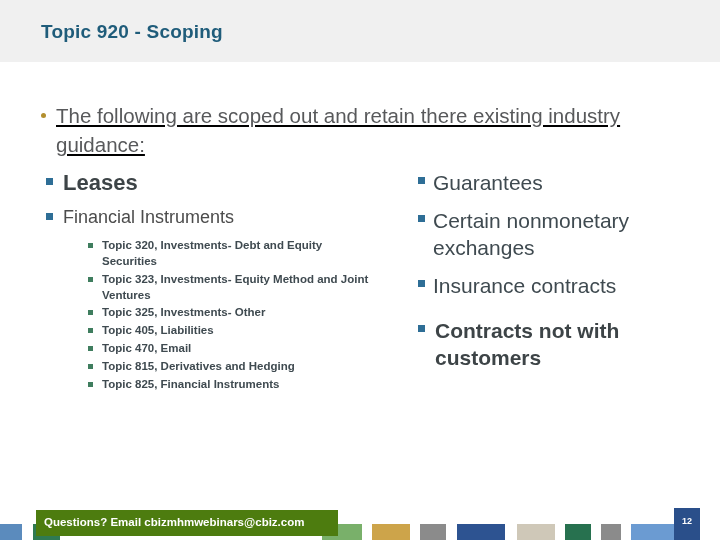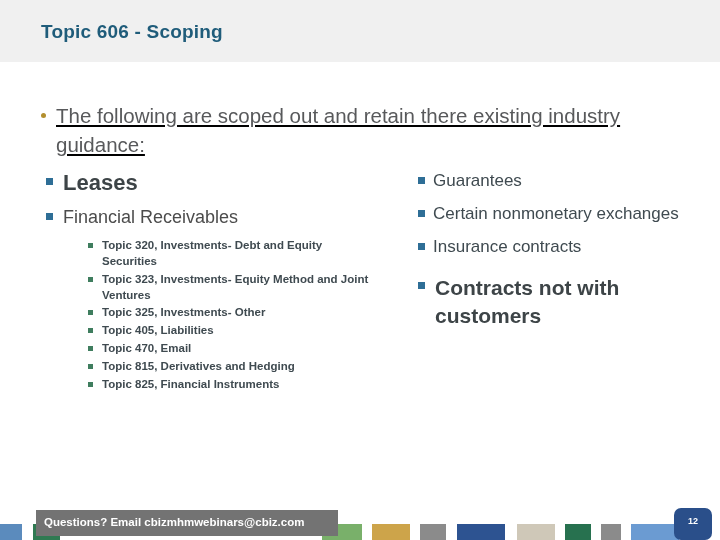--- a/index.html
+++ b/index.html
@@ -113,21 +113,21 @@
     font-weight: normal;
     color: #4c4c4c;
     margin-bottom: 6px;
   }
   .l2.reg > .sq { top: 7px; }
 
   
   .r2 {
     position: relative;
     padding-left: 15px;
-    font-size: 17px;
+    font-size: 21px;
     color: #3f4a50;
     line-height: 1.28;
     margin-bottom: 11px;
   }
   .r2 > .sq {
     position: absolute;
     left: 0;
     top: 7px;
     width: 7px;
     height: 7px;
@@ -178,76 +178,75 @@
     position: absolute;
     top: 0;
     height: 16px;
   }
   #footer-callout {
     position: absolute;
     left: 36px;
     top: 510px;
     width: 302px;
     height: 26px;
-    background: #737373;
+    background: #4d7c0f;
   }
   #footer-callout .ftext {
     position: absolute;
     left: 8px;
     top: 6px;
     font-size: 11.5px;
     font-weight: bold;
     color: #ffffff;
     white-space: nowrap;
   }
   #page-badge {
     position: absolute;
     left: 674px;
     top: 508px;
-    width: 38px;
+    width: 26px;
     height: 32px;
     background: #2a4f8a;
-    border-radius: 7px;
   }
   #page-badge .num {
     position: absolute;
     left: 0;
     right: 0;
     top: 8px;
     text-align: center;
     font-size: 9px;
     font-weight: bold;
     color: #ffffff;
   }
 </style>
 </head>
 <body>
 
 <div id="slide">
 
   <div id="header-band"></div>
-  <div id="slide-title">Topic 606 - Scoping</div>
+  <div id="slide-title">Topic 920 - Scoping</div>
 
   <div id="body-area">
 
     <div id="lead-bullet">
       <span class="dot"></span>
       <span class="txt">The following are scoped out and retain there existing industry guidance:</span>
     </div>
 
     <div class="col-left">
 
       <div class="l2 big">
         <span class="sq"></span>
         <span>Leases</span>
       </div>
 
       <div class="l2 reg">
         <span class="sq"></span>
-        <span>Financial Receivables</span>
+        <span>Financial Instruments</span>
       </div>
 
       <div class="l3list">
         <div class="l3">
           <span class="sq"></span>
           <span>Topic 320, Investments- Debt and Equity Securities</span>
         </div>
         <div class="l3">
           <span class="sq"></span>
           <span>Topic 323, Investments- Equity Method and Joint Ventures</span>

